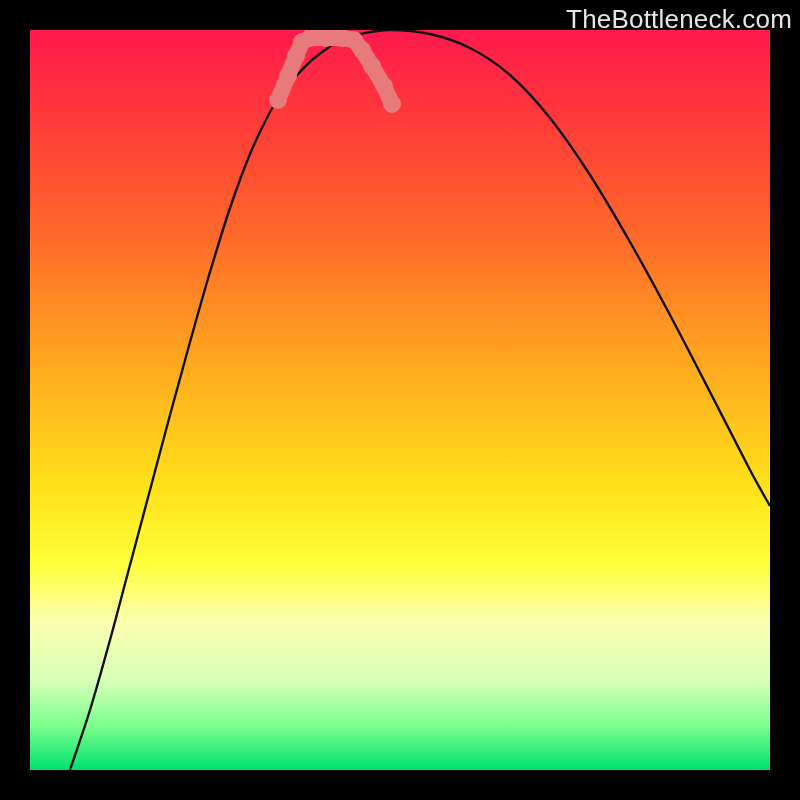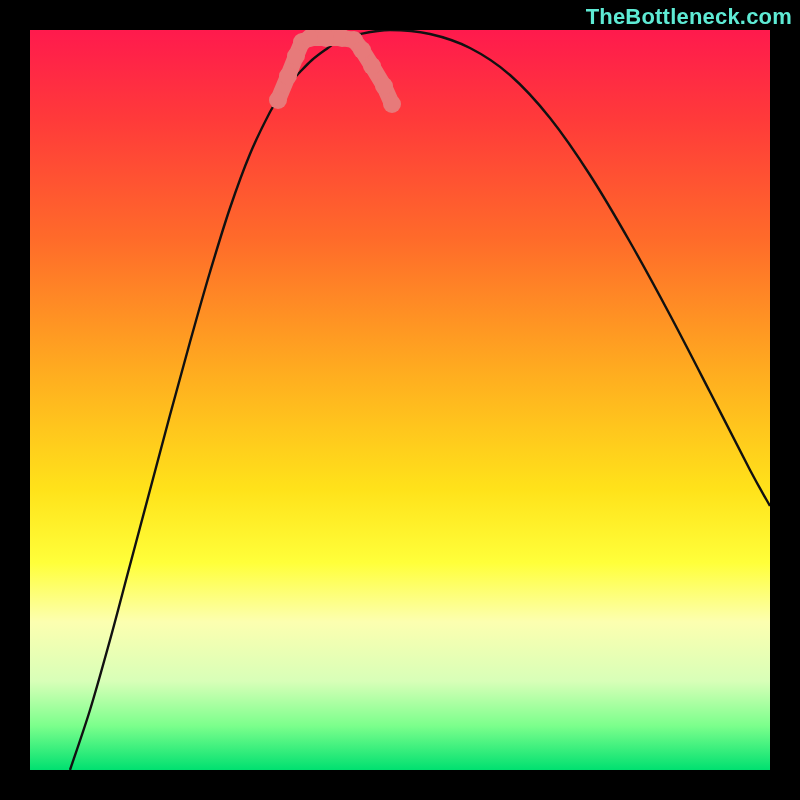--- a/index.html
+++ b/index.html
@@ -41,23 +41,23 @@
     left: 0;
     top: 0;
     width: 740px;
     height: 740px;
     pointer-events: none;
   }
   .watermark {
     position: absolute;
     top: 4px;
     right: 8px;
-    font-size: 22px;
-    font-weight: 700;
-    color: #5eead4;
+    font-size: 26px;
+    font-weight: 400;
+    color: #e5e5e5;
     letter-spacing: 0.2px;
   }
 </style>
 </head>
 <body>
 
 <div class="frame">
   <div class="plot">
     <svg class="curve" viewBox="0 0 740 740" preserveAspectRatio="none">
       <path d="M 40 740 C 43.3 730.0, 53.3 701.7, 60 680 C 66.7 658.3, 73.3 634.2, 80 610 C 86.7 585.8, 93.3 560.0, 100 535 C 106.7 510.0, 113.3 485.0, 120 460 C 126.7 435.0, 133.3 409.7, 140 385 C 146.7 360.3, 153.3 335.8, 160 312 C 166.7 288.2, 173.3 264.3, 180 242 C 186.7 219.7, 193.3 197.7, 200 178 C 206.7 158.3, 213.3 140.0, 220 124 C 226.7 108.0, 235.3 91.0, 240 82 C 244.7 73.0, 245.0 74.5, 248 70 C 251.0 65.5, 254.3 59.7, 258 55 C 261.7 50.3, 266.0 46.2, 270 42 C 274.0 37.8, 277.8 33.7, 282 30 C 286.2 26.3, 290.3 23.3, 295 20 C 299.7 16.7, 304.2 12.7, 310 10 C 315.8 7.3, 321.7 5.7, 330 4 C 338.3 2.3, 348.3 0.0, 360 0 C 371.7 0.0, 386.7 1.0, 400 4 C 413.3 7.0, 426.7 11.2, 440 18 C 453.3 24.8, 466.7 33.3, 480 45 C 493.3 56.7, 506.7 71.3, 520 88 C 533.3 104.7, 546.7 124.3, 560 145 C 573.3 165.7, 586.7 188.7, 600 212 C 613.3 235.3, 626.7 260.0, 640 285 C 653.3 310.0, 666.7 336.2, 680 362 C 693.3 387.8, 710.0 421.0, 720 440 C 730.0 459.0, 736.7 470.0, 740 476" fill="none" stroke="#111111" stroke-width="2.4"></path>

